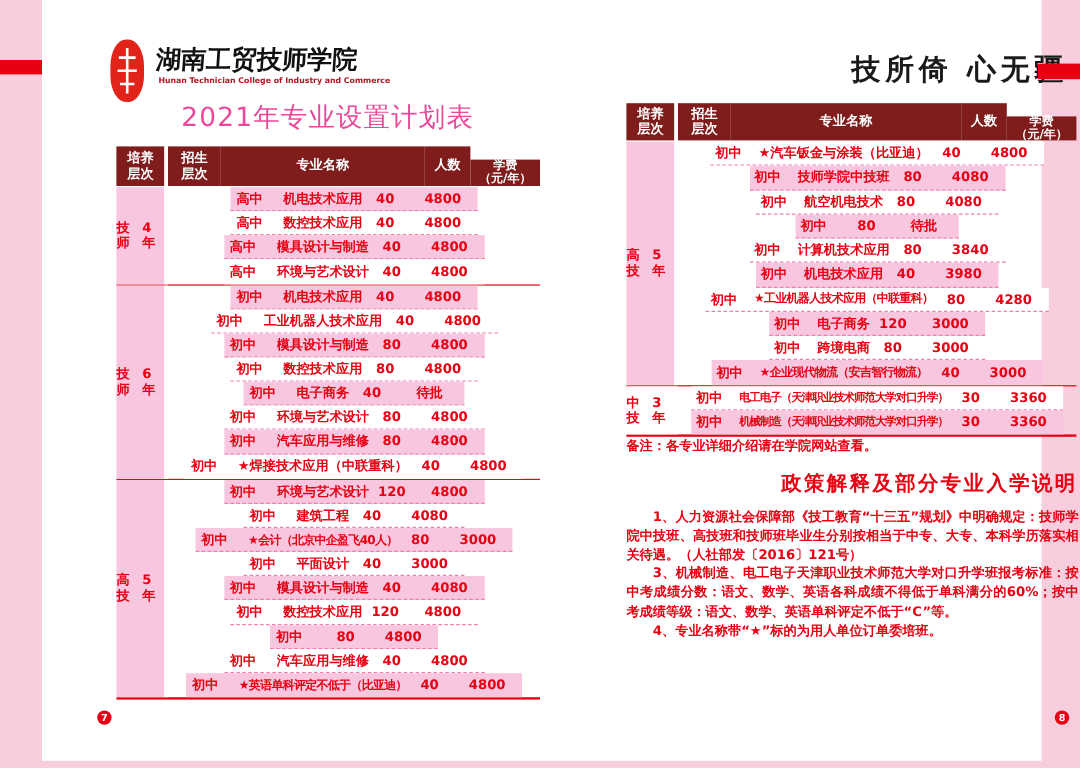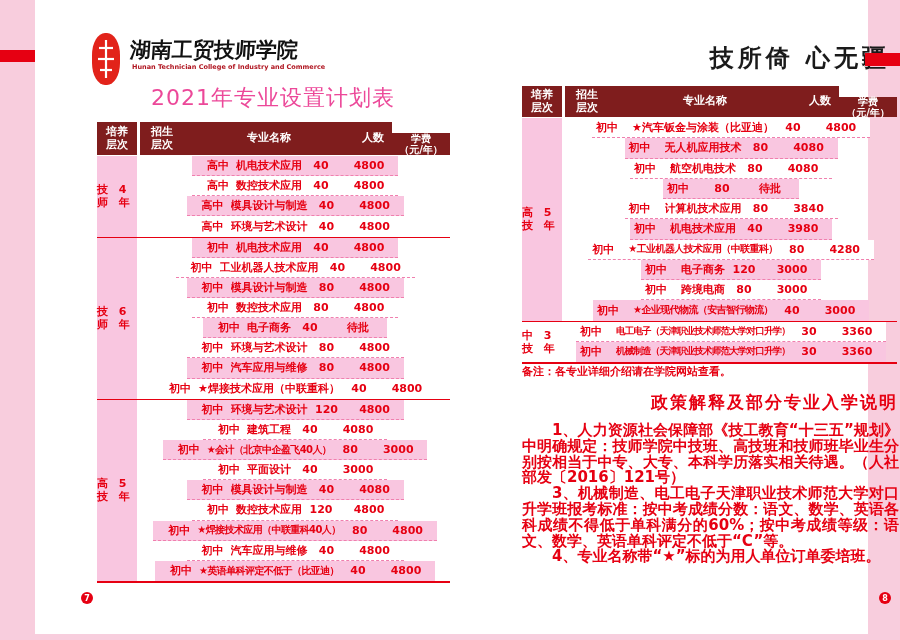--- a/index.html
+++ b/index.html
@@ -76,41 +76,41 @@
   }
   .bg-pink  { background:#f9c6e0; }
   .bg-white { background:#ffffff; }
   .rows { flex:1; display:flex; flex-direction:column;align-items:center; }
   .trow {
     display:flex; align-items:center; height:20.15px;
     color:#e60012; font-weight:bold; font-size:11px;
   }
   .ptable.tright .trow { height:20.25px; }
   .trow:not(:last-child) { border-bottom:1px dashed #f07fae; }
-  .c-adm  { width:44px; padding-left:15px; }
+  .c-adm  { width:44px; padding-left:5px; }
   .c-major{ flex:1; text-align:center; white-space:nowrap; overflow:hidden; }
   .c-count{ width:38px; text-align:center; }
   .c-tuit { width:58px; text-align:center; }
   .c-major.tight { font-size:10px; letter-spacing:-0.6px; }
   .c-major.vtight{ font-size:9.5px; letter-spacing:-0.8px; }
   .ptable.tright .c-adm { width:40px; padding-left:4px; }
 
   
   .note {
     position:absolute; left:487px; top:364px; width:380px;
     font-size:11px; font-weight:bold; color:#e60012;
   }
   .policy-title {
     position:absolute; left:487px; top:391px; width:376px;
     text-align:right; font-size:17px; font-weight:bold; color:#e60012;
     letter-spacing:2px;
   }
   .policy {
     position:absolute; left:487px; top:423px; width:377px;
-    color:#e60012; font-size:15px; font-weight:bold;
+    color:#e60012; font-size:11px; font-weight:bold;
     line-height:15.8px; text-align:justify;
   }
   .policy p { text-indent:2em; }
 
   
   .pgnum {
     position:absolute; width:12px; height:12px; border-radius:50%;
     background:#e60012; color:#fff; font-size:8px; font-weight:bold;
     display:flex; align-items:center; justify-content:center; top:592px;
   }
@@ -287,21 +287,20 @@
               <div class="c-tuit">4080</div>
             </div>
             <div class="trow bg-white">
               <div class="c-adm">初中</div>
               <div class="c-major">数控技术应用</div>
               <div class="c-count">120</div>
               <div class="c-tuit">4800</div>
             </div>
             <div class="trow bg-pink">
               <div class="c-adm">初中</div>
-              <div class="c-major tight">★焊接技术应用（中联重科40人）</div>
               <div class="c-count">80</div>
               <div class="c-tuit">4800</div>
             </div>
             <div class="trow bg-white">
               <div class="c-adm">初中</div>
               <div class="c-major">汽车应用与维修</div>
               <div class="c-count">40</div>
               <div class="c-tuit">4800</div>
             </div>
             <div class="trow bg-pink">
@@ -344,21 +343,21 @@
           <div class="col-gap"></div>
           <div class="rows">
             <div class="trow bg-white">
               <div class="c-adm">初中</div>
               <div class="c-major">★汽车钣金与涂装（比亚迪）</div>
               <div class="c-count">40</div>
               <div class="c-tuit">4800</div>
             </div>
             <div class="trow bg-pink">
               <div class="c-adm">初中</div>
-              <div class="c-major">无人机应用技术</div>
+              <div class="c-major">技师学院中技班</div>
               <div class="c-count">80</div>
               <div class="c-tuit">4080</div>
             </div>
             <div class="trow bg-white">
               <div class="c-adm">初中</div>
               <div class="c-major">航空机电技术</div>
               <div class="c-count">80</div>
               <div class="c-tuit">4080</div>
             </div>
             <div class="trow bg-pink">

